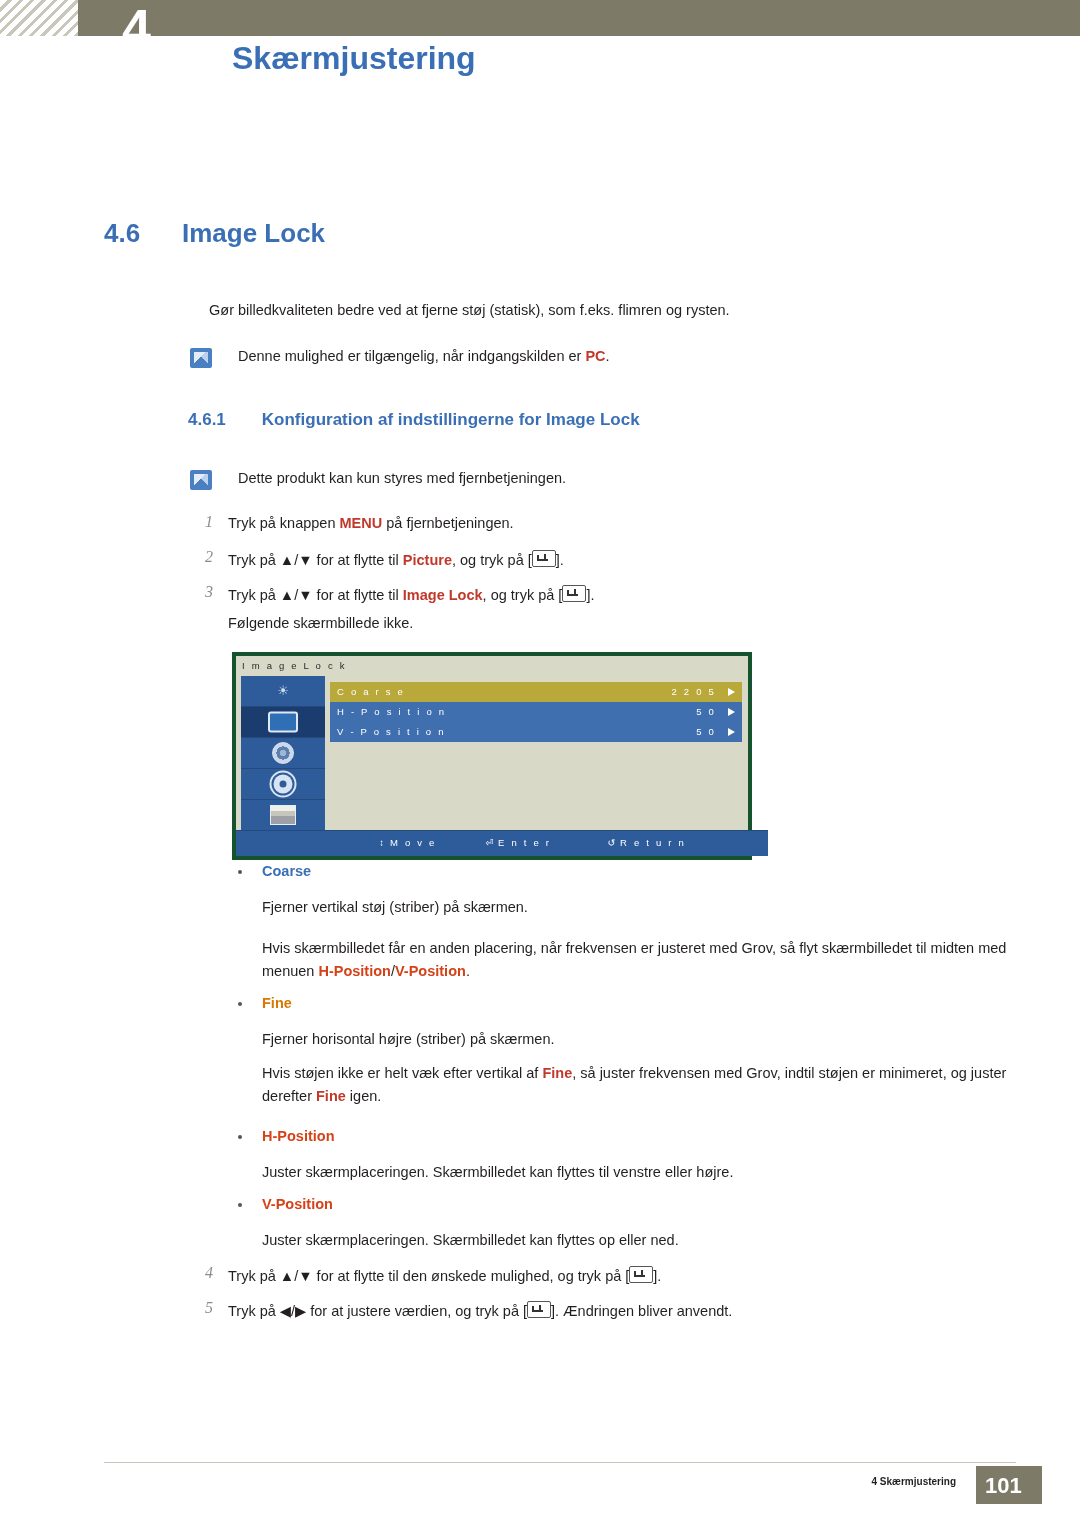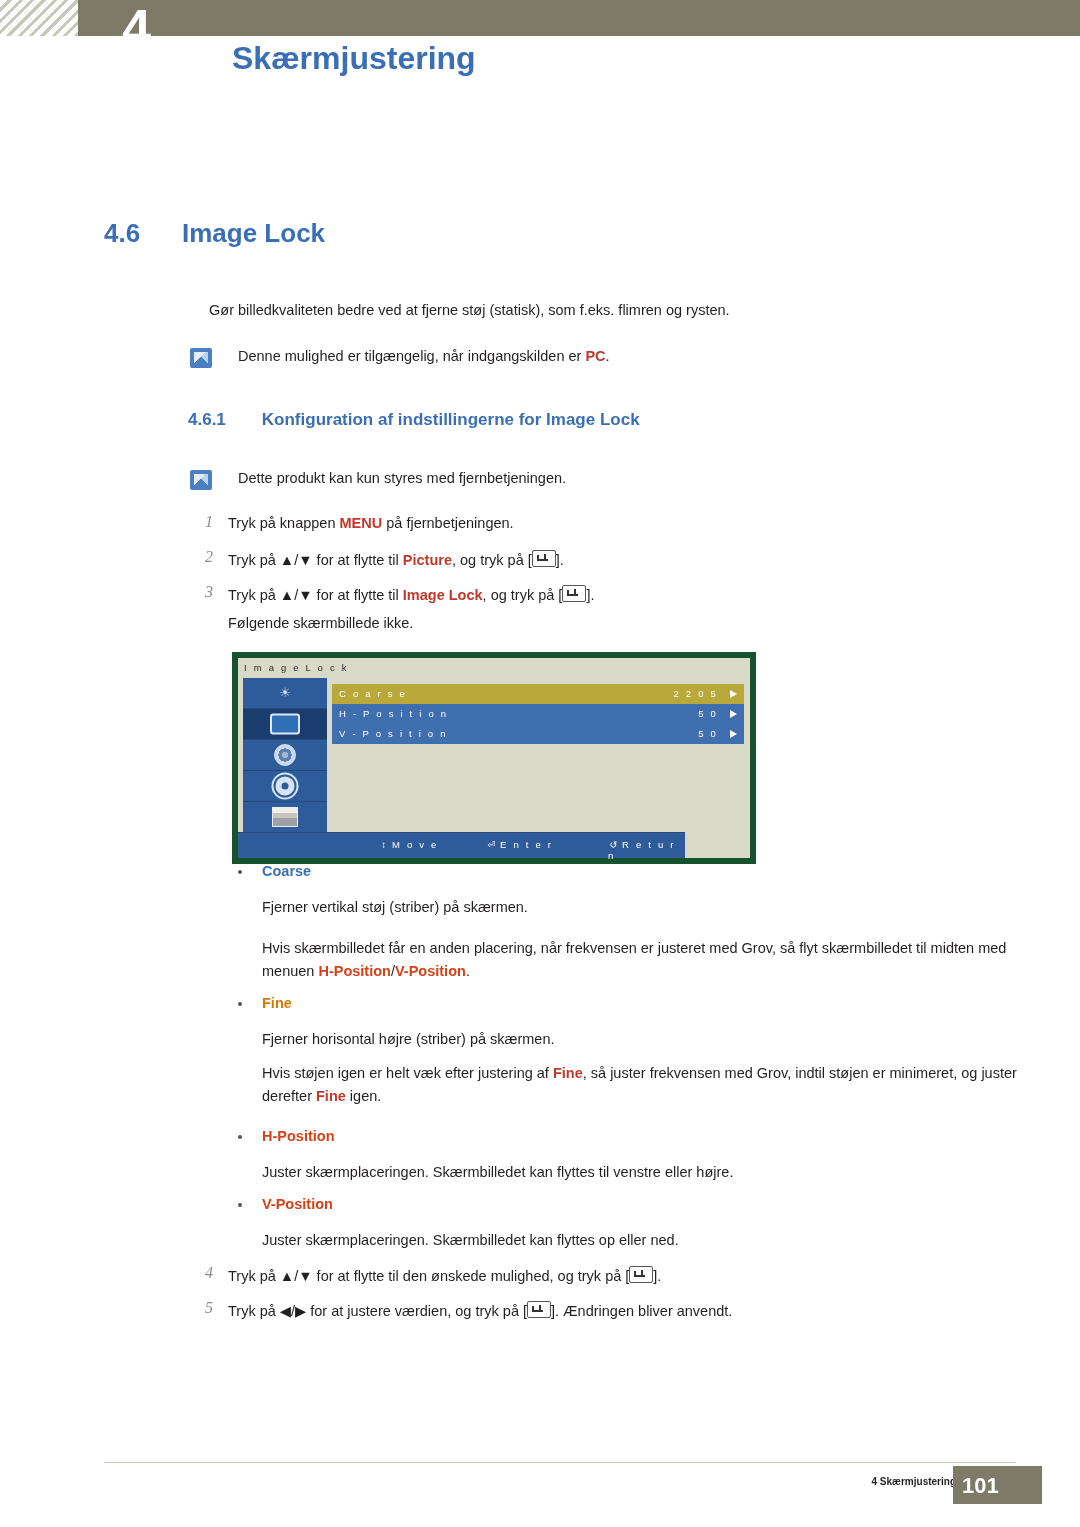--- a/index.html
+++ b/index.html
@@ -179,21 +179,21 @@
   }
 
   
   .osd {
     position: absolute;
     left: 232px;
     top: 652px;
     width: 512px;
     height: 200px;
     background: #d9d9c8;
-    border: 6px solid #14532d;
+    border: 4px solid #14532d;
     font-family: "Liberation Sans", sans-serif;
   }
   .osd-title {
     position: absolute;
     left: 6px; top: 4px;
     font-size: 9.5px;
     letter-spacing: 2.2px;
     color: #2a2a2a;
   }
   .osd-sidebar {
@@ -287,21 +287,21 @@
     position: absolute;
     right: 7px; top: 6px;
     width: 0; height: 0;
     border-left: 7px solid #ffffff;
     border-top: 4px solid transparent;
     border-bottom: 4px solid transparent;
   }
   .osd-footer {
     position: absolute;
     left: 0; bottom: 0;
-    width: 447px;
+    width: 532px;
     height: 25px;
     background: #2e5c9a;
     border-top: 1px solid #24497c;
   }
   .osd-f-item {
     position: absolute;
     top: 6px;
     font-size: 9.5px;
     letter-spacing: 2.2px;
     color: #ffffff;
@@ -364,21 +364,20 @@
     font-weight: bold;
     color: #231f20;
   }
   .footer-page {
     position: absolute;
     right: 38px;
     top: 1466px;
     width: 66px;
     height: 38px;
     background: #7d7a68;
-    padding-left: 23px;
   }
   .footer-page span {
     position: absolute;
     left: 9px;
     top: 7px;
     font-size: 22px;
     font-weight: bold;
     color: #ffffff;
   }
 </style>
@@ -476,21 +475,21 @@
   <span class="btext">Coarse</span>
 </div>
 <div class="body-text" style="top:896px;">Fjerner vertikal støj (striber) på skærmen.</div>
 <div class="body-text" style="top:937px;"><span>Hvis skærmbilledet får en anden placering, når frekvensen er justeret med Grov, så flyt skærmbilledet til midten med menuen </span><span class="b-red">H-Position</span><span>/</span><span class="b-red">V-Position</span><span>.</span></div>
 
 <div class="bullet b-fine" style="left:238px; top:995px;">
   <span class="dot"></span>
   <span class="btext">Fine</span>
 </div>
 <div class="body-text" style="top:1028px;">Fjerner horisontal højre (striber) på skærmen.</div>
-<div class="body-text" style="top:1062px;"><span>Hvis støjen igen er helt væk efter justering af </span><span class="b-orange">Fine</span><span>, så juster frekvensen med Grov, indtil støjen er minimeret, og juster derefter </span><span class="b-orange">Fine</span><span> igen.</span></div>
+<div class="body-text" style="top:1062px;"><span>Hvis støjen ikke er helt væk efter vertikal af </span><span class="b-orange">Fine</span><span>, så juster frekvensen med Grov, indtil støjen er minimeret, og juster derefter </span><span class="b-orange">Fine</span><span> igen.</span></div>
 
 <div class="bullet b-hpos" style="left:238px; top:1128px;">
   <span class="dot"></span>
   <span class="btext">H-Position</span>
 </div>
 <div class="body-text" style="top:1161px;">Juster skærmplaceringen. Skærmbilledet kan flyttes til venstre eller højre.</div>
 
 <div class="bullet b-vpos" style="left:238px; top:1196px;">
   <span class="dot"></span>
   <span class="btext">V-Position</span>

